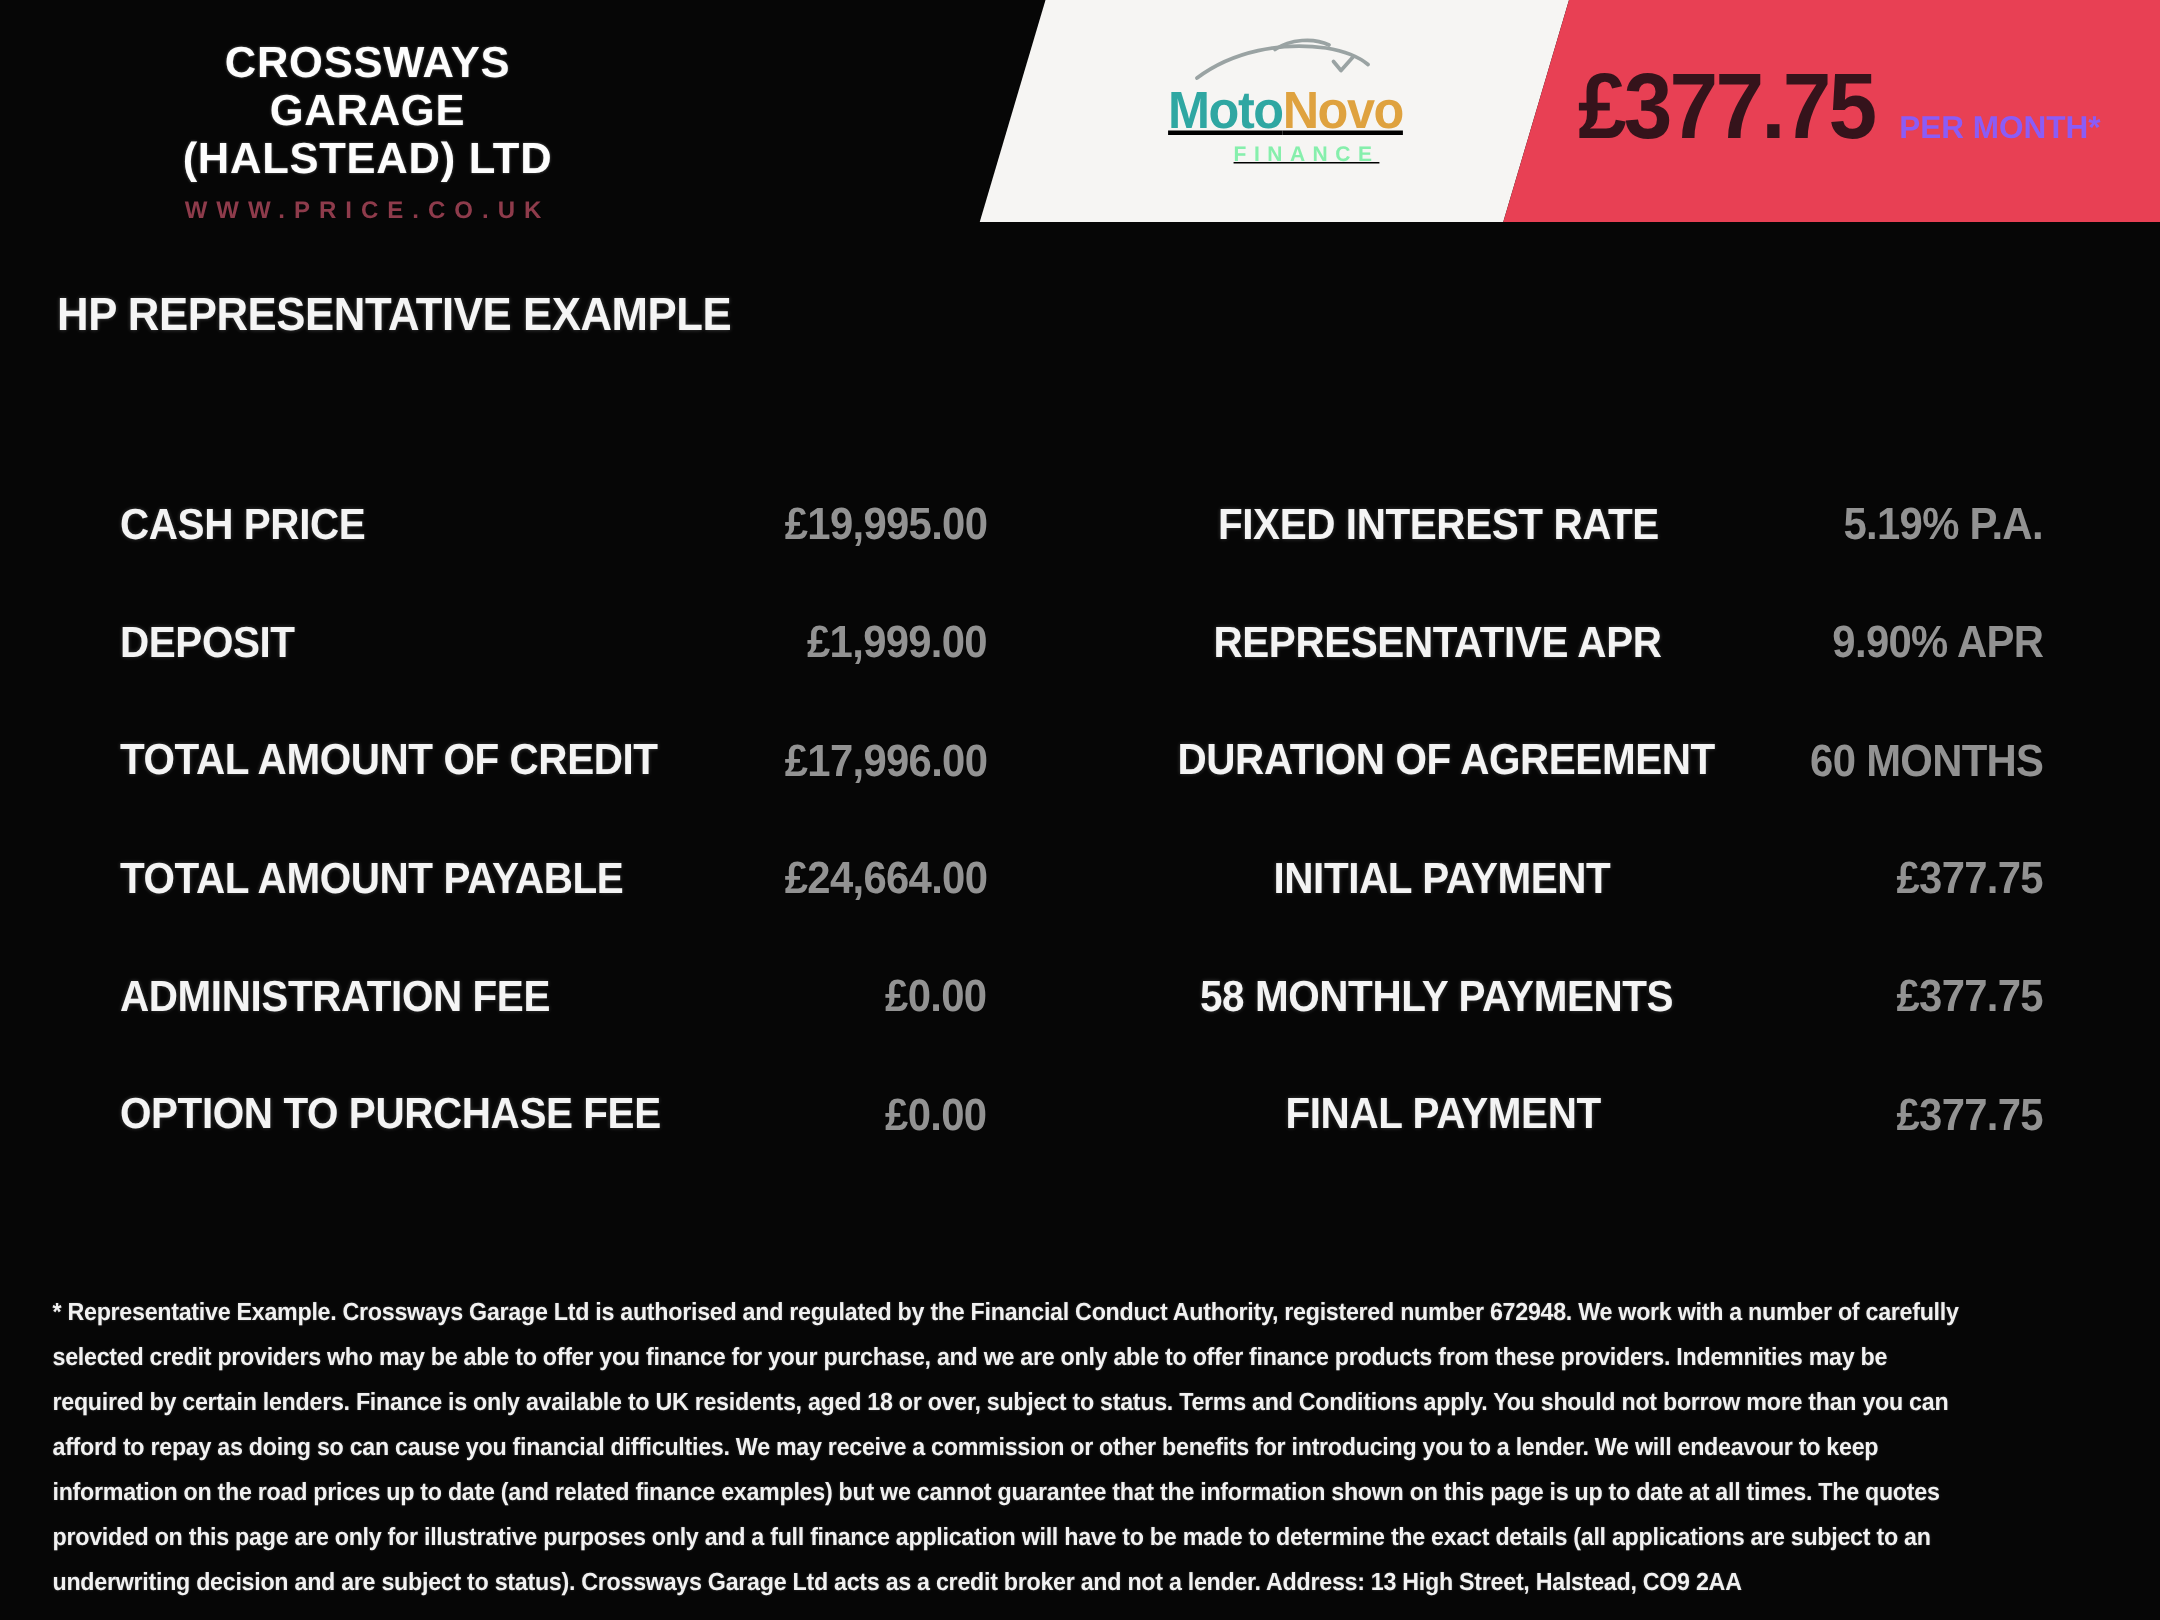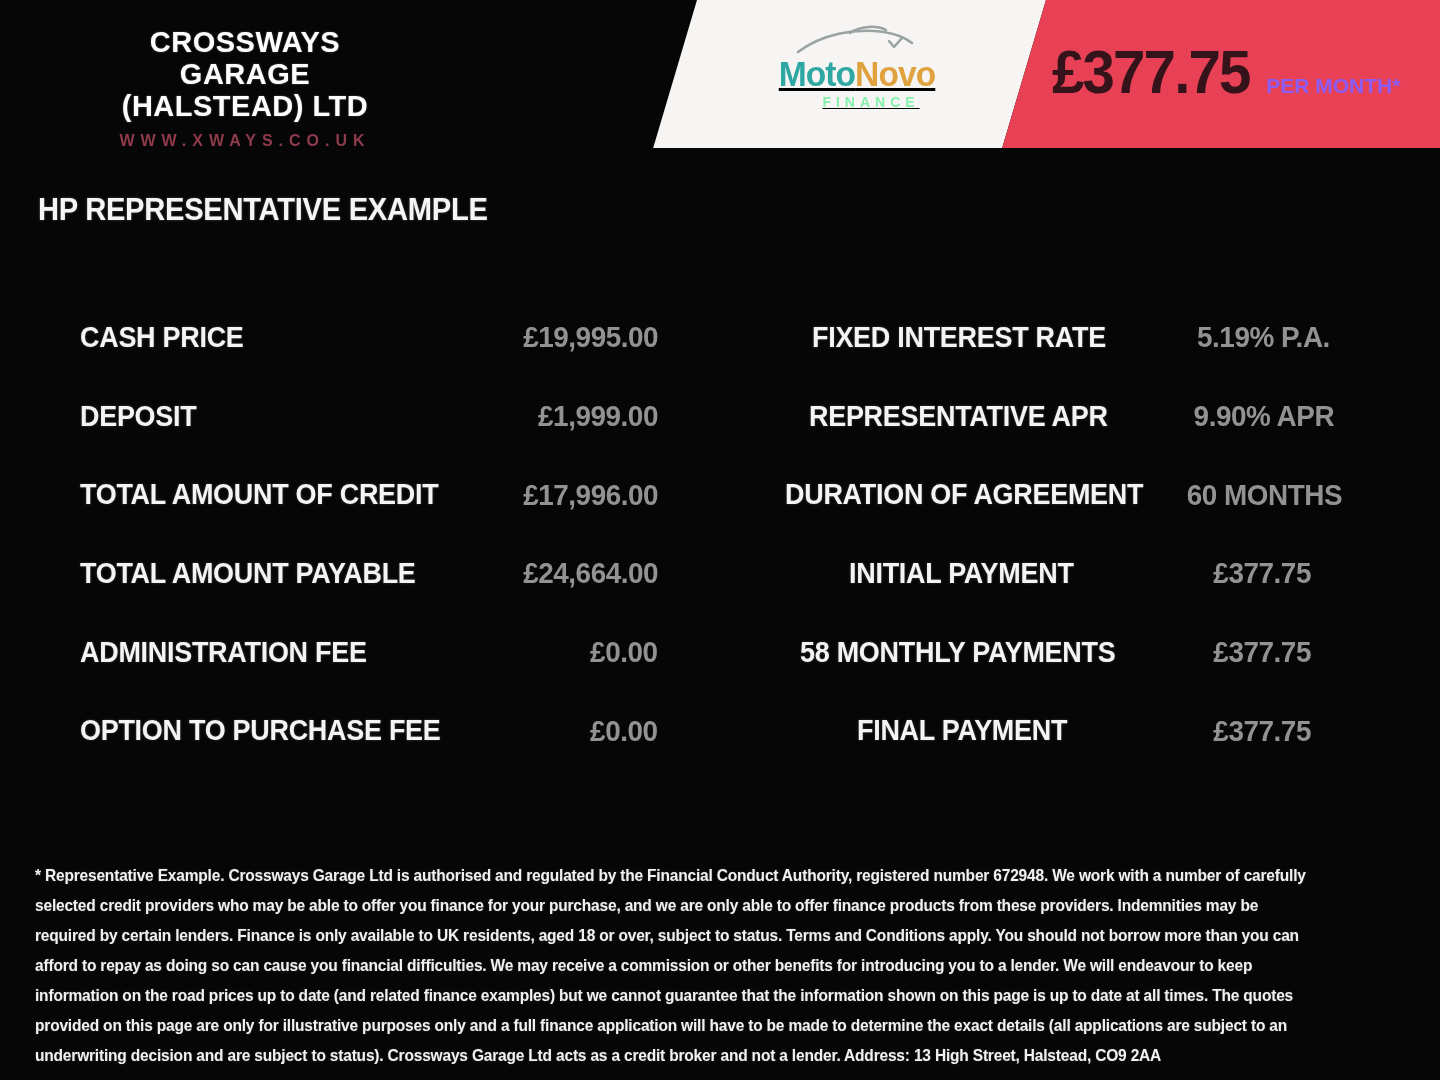--- a/index.html
+++ b/index.html
@@ -50,27 +50,27 @@
   
   .heading {
     position:absolute; left:38px; top:192px;
     color:#f5f5f5; font-size:31px; font-weight:bold; letter-spacing:-0.3px;
     transform:scaleX(0.94); transform-origin:left center;
     text-shadow:0 0 3px rgba(255,255,255,.25);
     white-space:nowrap;
   }
 
   
-  .ftable { position:absolute; top:298px; left:0; width:1440px; }
+  .ftable { position:absolute; top:311px; left:0; width:1440px; }
   .frow { height:78.7px; display:flex; align-items:center; }
   .cell { white-space:nowrap; }
   .lbl-l { margin-left:80px; width:360px; text-align:left; }
   .val-l { width:218px; text-align:right; }
   .lbl-r { margin-left:127px; width:370px; text-align:center; }
-  .val-r { width:207px; text-align:center; }
+  .val-r { width:207px; text-align:right; }
   .lbl {
     color:#f4f4f4; font-size:29px; font-weight:bold; letter-spacing:-0.3px;
     transform:scaleX(0.93); transform-origin:left center;
     text-shadow:0 0 3px rgba(255,255,255,.22);
   }
   .val {
     color:#929292; font-size:30px; font-weight:bold; letter-spacing:-0.5px;
     transform:scaleX(0.93); transform-origin:right center;
   }
 
@@ -87,21 +87,21 @@
 
 <div class="page">
 
   <div class="header">
     <div class="white-panel"></div>
     <div class="red-panel"></div>
 
     <div class="dealer-block">
       <div class="dealer-name">CROSSWAYS GARAGE</div>
       <div class="dealer-name">(HALSTEAD) LTD</div>
-      <div class="dealer-site">WWW.XWAYS.CO.UK</div>
+      <div class="dealer-site">WWW.PRICE.CO.UK</div>
     </div>
 
     <div class="logo">
       <svg class="logo-car" width="130" height="32" viewBox="0 0 130 32">
         <path d="M6 28 C 30 10, 62 4, 92 8 C 104 10, 114 14, 120 19" fill="none" stroke="#9aa3a3" stroke-width="2.5" stroke-linecap="round"></path>
         <path d="M58 9 C 68 2, 84 1, 94 6" fill="none" stroke="#9aa3a3" stroke-width="2.5" stroke-linecap="round"></path>
         <path d="M97 17 l5 6 l8 -9" fill="none" stroke="#9aa3a3" stroke-width="2.5" stroke-linecap="round" stroke-linejoin="round"></path>
       </svg>
       <div class="logo-word"><span class="logo-moto">Moto</span><span class="logo-novo">Novo</span></div>
       <div class="logo-finance">FINANCE</div>

